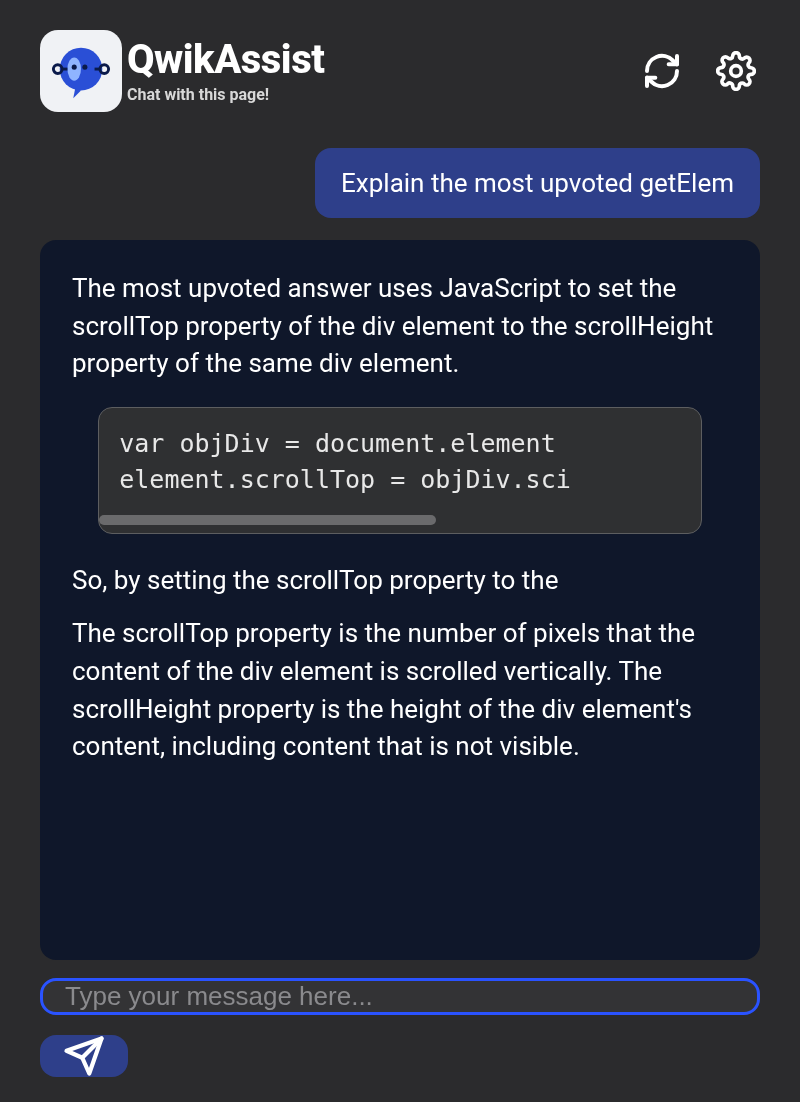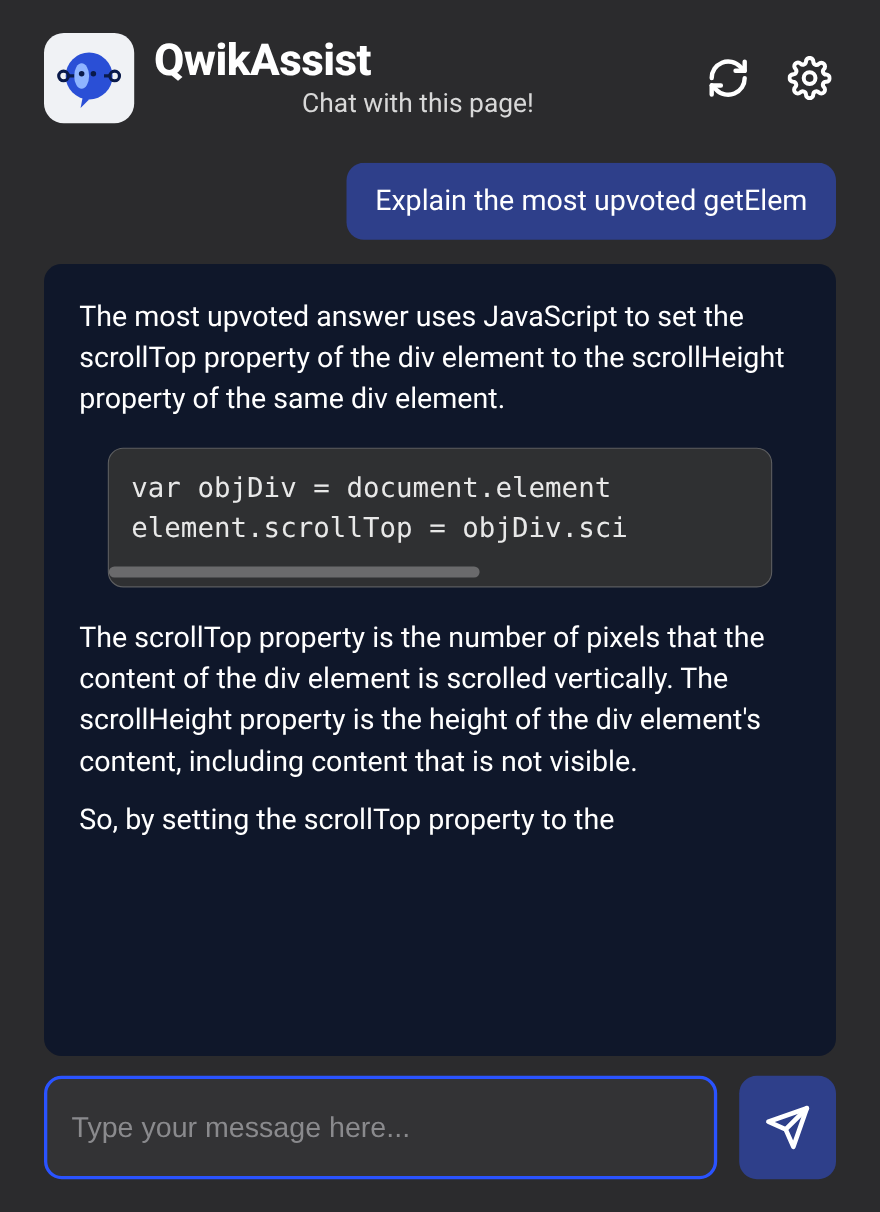--- a/index.html
+++ b/index.html
@@ -13,46 +13,45 @@
     position: relative;
     padding: 30px 40px 30px 40px;
     display: flex;
     flex-direction: column;
   }
 
   
   .header {
     display: flex;
     align-items: center;
-    gap: 18px;
+    gap: 5px;
   }
   .logo-box {
     width: 82px;
     height: 82px;
     background: #f0f2f5;
     border-radius: 18px;
     display: flex;
     align-items: center;
     justify-content: center;
     flex-shrink: 0;
   }
   .logo-box svg { width: 62px; height: 62px; }
   .title-block { flex: 1; }
   .app-title {
     font-size: 40px;
     font-weight: 800;
     letter-spacing: -0.5px;
     line-height: 1.05;
   }
   .app-subtitle {
-    font-size: 24px;
+    font-size: 16px;
     color: #d8d8d8;
     margin-top: 4px;
-    font-weight: 400;
-    text-align: center;
+    font-weight: 700;
   }
   .header-actions {
     display: flex;
     align-items: center;
     gap: 26px;
   }
   .icon-btn {
     background: none;
     border: none;
     color: #fff;
@@ -142,20 +141,21 @@
     border-radius: 5px;
   }
 
   
   .input-row {
     display: flex;
     align-items: stretch;
     gap: 20px;
     margin-top: 18px;
     height: 94px;
+    flex-direction: column;
   }
   .msg-input {
     flex: 1;
     background: #333335;
     border: 3px solid #2a53ff;
     border-radius: 16px;
     color: #fff;
     font-size: 26px;
     padding: 0 22px;
     outline: none;
@@ -219,22 +219,22 @@
     <p>The most upvoted answer uses JavaScript to set the scrollTop property of the div element to the scrollHeight property of the same div element.</p>
 
     <div class="code-block">
       <div class="code-body"><span>var objDiv = document.element</span>
 <span>element.scrollTop = objDiv.sci</span></div>
       <div class="code-scrollbar">
         <div class="code-scrollbar-thumb"></div>
       </div>
     </div>
 
+    <p>So, by setting the scrollTop property to the</p>
     <p>The scrollTop property is the number of pixels that the content of the div element is scrolled vertically. The scrollHeight property is the height of the div element's content, including content that is not visible.</p>
-    <p>So, by setting the scrollTop property to the</p>
   </div>
 </div>
 
 <div class="input-row">
   <input class="msg-input" type="text" placeholder="Type your message here..." style="">
   <button class="send-btn">
     <svg viewBox="0 0 24 24" stroke-width="2.4" stroke-linecap="round" stroke-linejoin="round">
       <path d="M22 2 L11 13"></path>
       <path d="M22 2 L15 22 L11 13 L2 9 Z"></path>
     </svg>

